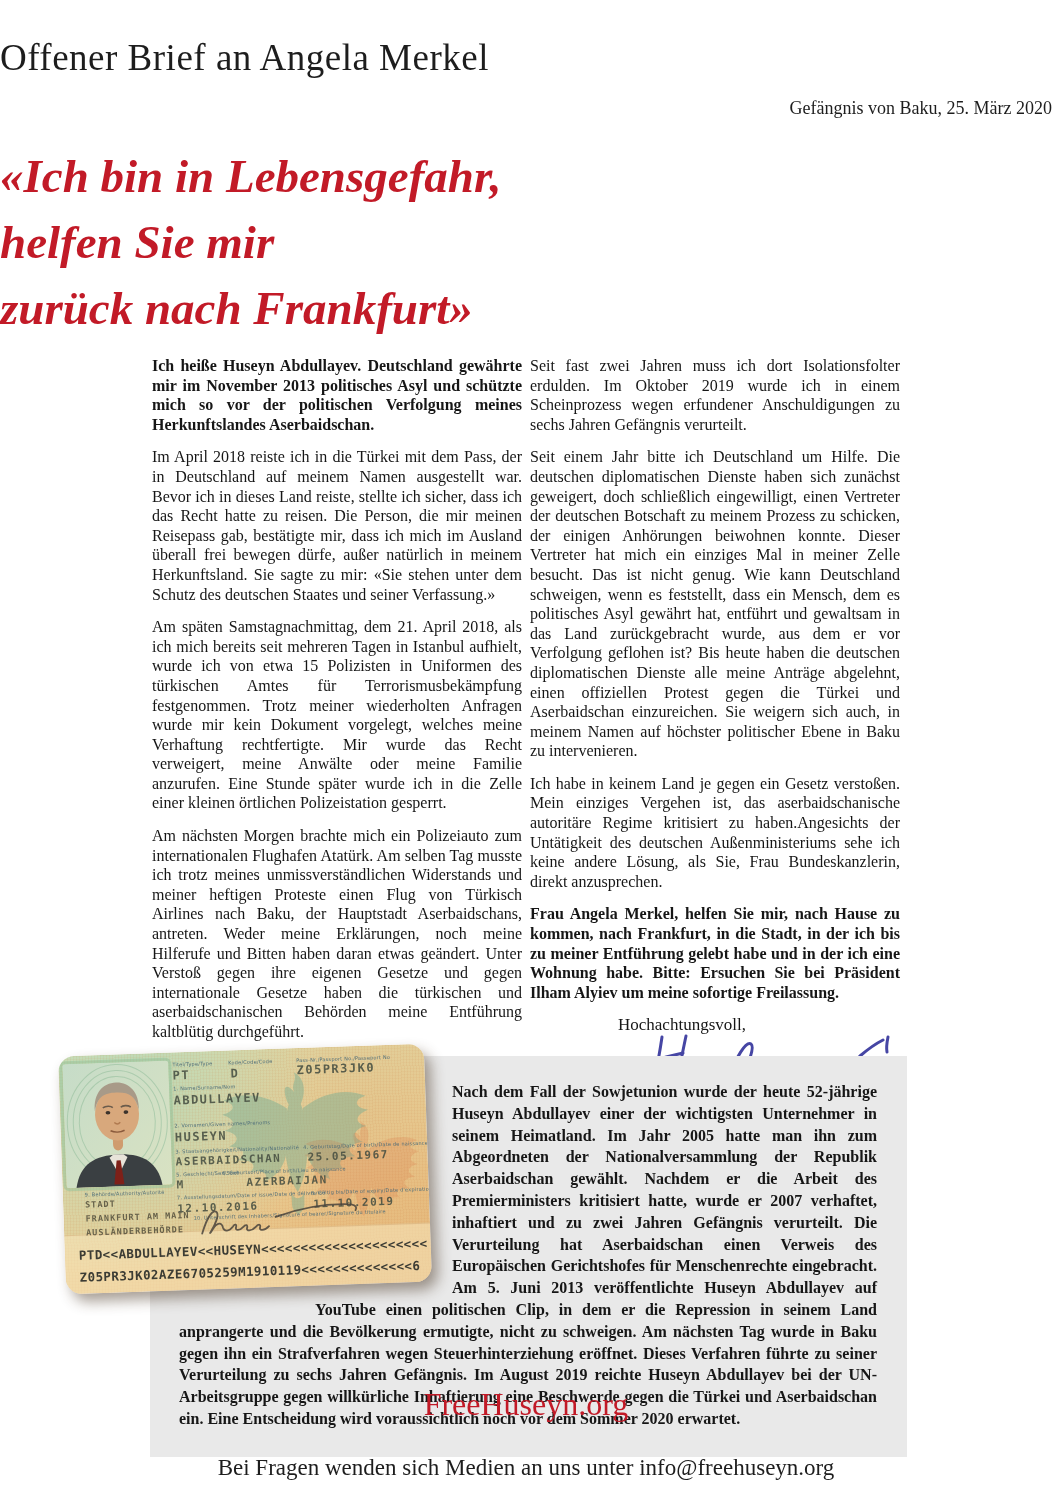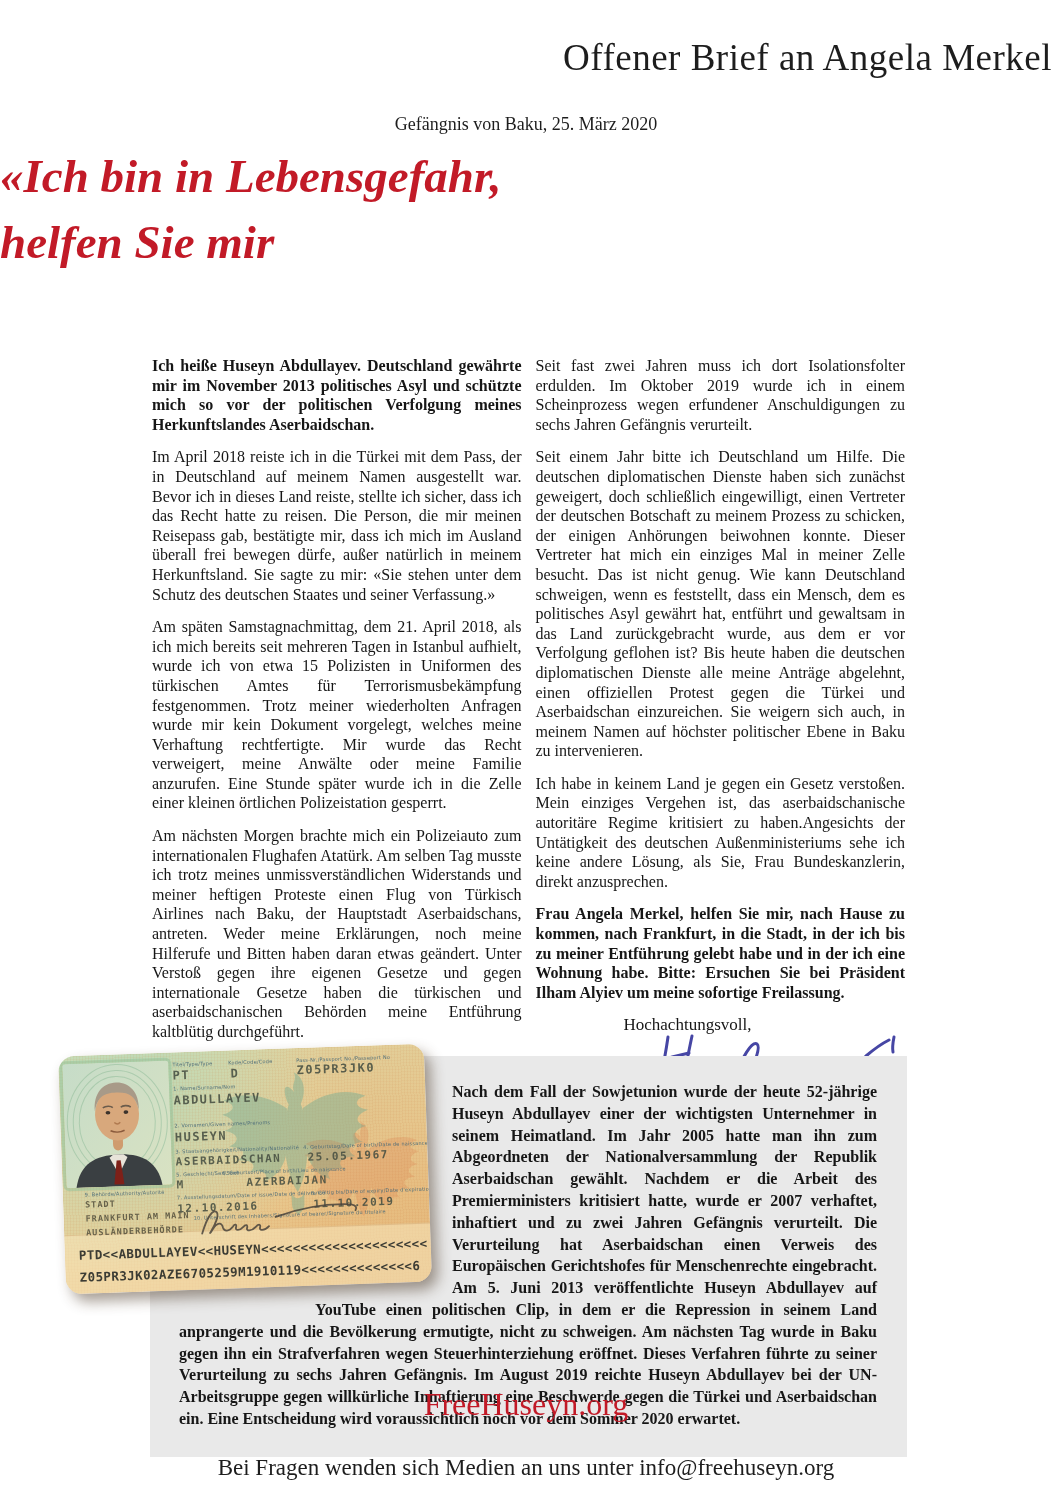--- a/index.html
+++ b/index.html
@@ -3,35 +3,35 @@
 <meta charset="utf-8">
 <style>
   html,body{margin:0;padding:0;}
   body{
     width:1052px;height:1497px;background:#ffffff;position:relative;
     font-family:"Liberation Serif","DejaVu Serif",serif;color:#161616;
   }
   .page{position:absolute;inset:0;}
 
   .title{
-    position:absolute;top:36px;left:0;width:100%;text-align:right;
+    position:absolute;top:36px;left:0;width:100%;text-align:left;
     font-size:37px;font-weight:normal;color:#1d1d1d;margin:0;letter-spacing:.5px;
   }
   .subtitle{
-    position:absolute;top:114px;left:0;width:100%;text-align:center;
+    position:absolute;top:98px;left:0;width:100%;text-align:right;
     font-size:18px;color:#1d1d1d;
   }
   .headline{
     position:absolute;top:143px;left:0;width:100%;
     font-size:47px;font-weight:bold;font-style:italic;line-height:66px;
   }
 
   .columns{
     position:absolute;left:152px;top:356px;width:753px;
-    display:flex;gap:14px;
+    display:flex;gap:8px;
   }
   .col{width:370px;}
   .col p{
     margin:0 0 13px 0;font-size:16px;line-height:19.6px;text-align:justify;
     hyphens:auto;-webkit-hyphens:auto;
   }
   .col p.bold{font-weight:bold;}
 
   .closing{font-size:17px;margin:4px 0 0 88px;}
   .signature{display:block;margin:-4px 0 0 116px;}
@@ -101,20 +101,21 @@
 <body>
 
 <div class="page">
 
   <h1 class="title">Offener Brief an Angela Merkel</h1>
   <div class="subtitle">Gefängnis von Baku, 25. März 2020</div>
 
   <div class="headline" style="color:#c21a27;">
     <div>«Ich bin in Lebensgefahr,</div>
     <div>helfen Sie mir</div>
+    <div>zurück nach Frankfurt»</div>
   </div>
 
   <div class="columns">
     <div class="col">
       <p class="bold">Ich heiße Huseyn Abdullayev. Deutschland gewährte mir im November 2013 politisches Asyl und schützte mich so vor der politischen Verfolgung meines Herkunftslandes Aserbaidschan.</p>
       <p>Im April 2018 reiste ich in die Türkei mit dem Pass, der in Deutschland auf meinem Namen ausgestellt war. Bevor ich in dieses Land reiste, stellte ich sicher, dass ich das Recht hatte zu reisen. Die Person, die mir meinen Reisepass gab, bestätigte mir, dass ich mich im Ausland überall frei bewegen dürfe, außer natürlich in meinem Herkunftsland. Sie sagte zu mir: «Sie stehen unter dem Schutz des deutschen Staates und seiner Verfassung.»</p>
       <p>Am späten Samstagnachmittag, dem 21. April 2018, als ich mich bereits seit mehreren Tagen in Istanbul aufhielt, wurde ich von etwa 15 Polizisten in Uniformen des türkischen Amtes für Terrorismusbekämpfung festgenommen. Trotz meiner wiederholten Anfragen wurde mir kein Dokument vorgelegt, welches meine Verhaftung rechtfertigte. Mir wurde das Recht verweigert, meine Anwälte oder meine Familie anzurufen. Eine Stunde später wurde ich in die Zelle einer kleinen örtlichen Polizeistation gesperrt.</p>
       <p>Am nächsten Morgen brachte mich ein Polizeiauto zum internationalen Flughafen Atatürk. Am selben Tag musste ich trotz meines unmissverständlichen Widerstands und meiner heftigen Proteste einen Flug von Türkisch Airlines nach Baku, der Hauptstadt Aserbaidschans, antreten. Weder meine Erklärungen, noch meine Hilferufe und Bitten haben daran etwas geändert. Unter Verstoß gegen ihre eigenen Gesetze und gegen internationale Gesetze haben die türkischen und aserbaidschanischen Behörden meine Entführung kaltblütig durchgeführt.</p>
       <p>Nachdem ich aus dem Flugzeug ausgestiegen war, wurde ich in einem Gefängnis in Baku eingesperrt und isoliert.</p>
     </div>

